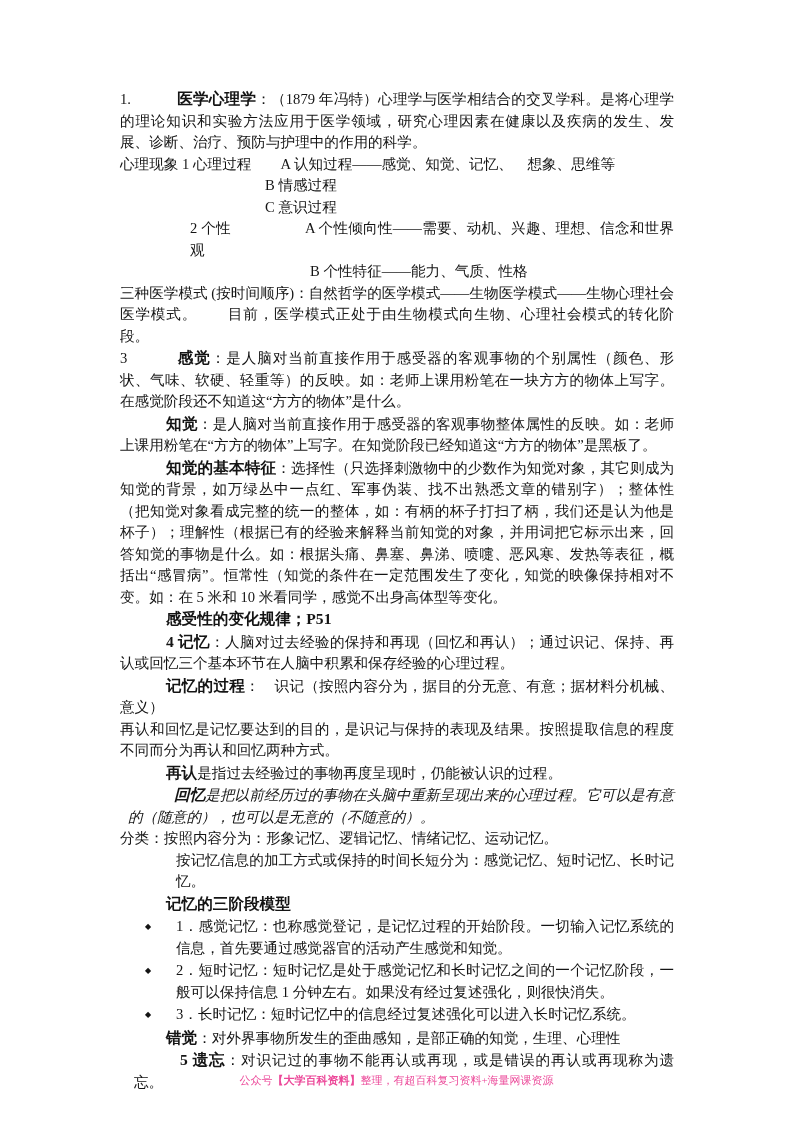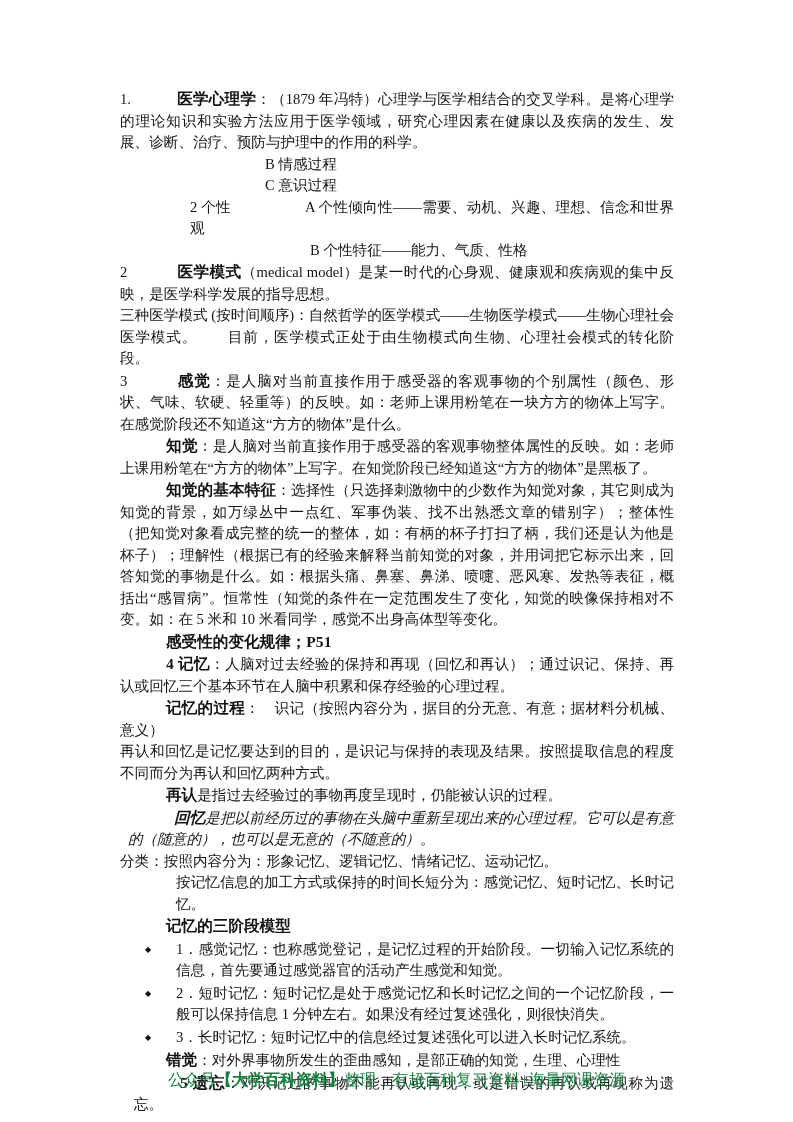--- a/index.html
+++ b/index.html
@@ -38,37 +38,37 @@
     font-family: "DejaVu Sans", sans-serif;
   }
   .para-text { flex: 1; display: inline; }
   .para.bullet .para-text { display: block; }
   .footer {
     position: absolute;
     left: 0;
     right: 0;
     top: 1072px;
     text-align: center;
-    font-size: 16px;
-    color: #15803d;
+    font-size: 11px;
+    color: #ec4899;
     line-height: 16px;
   }
   .footer .fbold { font-weight: 700; }
 </style>
 </head>
 <body>
 
 <div class="page">
   <div class="doc-body">
       <div class="para"><span class="para-text"><span class="seg">1.</span><span class="seg seg-bold">医学心理学</span><span class="seg">：（1879 年冯特）心理学与医学相结合的交叉学科。是将心理学的理论知识和实验方法应用于医学领域，研究心理因素在健康以及疾病的发生、发展、诊断、治疗、预防与护理中的作用的科学。</span></span></div>
+      <div class="para"><span class="para-text"><span class="seg">心理现象 1 心理过程　　A 认知过程——感觉、知觉、记忆、　想象、思维等</span></span></div>
       <div class="para" style="padding-left: 145px;"><span class="para-text"><span class="seg">B 情感过程</span></span></div>
       <div class="para" style="padding-left: 145px;"><span class="para-text"><span class="seg">C 意识过程</span></span></div>
       <div class="para" style="padding-left: 70px;"><span class="para-text"><span class="seg">2 个性　　　　　A 个性倾向性——需要、动机、兴趣、理想、信念和世界观</span></span></div>
       <div class="para" style="padding-left: 190px;"><span class="para-text"><span class="seg">B 个性特征——能力、气质、性格</span></span></div>
-      <div class="para"><span class="para-text"><span class="seg">2 </span><span class="seg seg-bold">医学模式</span><span class="seg">（medical model）是某一时代的心身观、健康观和疾病观的集中反映，是医学科学发展的指导思想。</span></span></div>
       <div class="para"><span class="para-text"><span class="seg">三种医学模式 (按时间顺序)：自然哲学的医学模式——生物医学模式——生物心理社会医学模式。　　目前，医学模式正处于由生物模式向生物、心理社会模式的转化阶段。</span></span></div>
       <div class="para"><span class="para-text"><span class="seg">3 </span><span class="seg seg-bold">感觉</span><span class="seg">：是人脑对当前直接作用于感受器的客观事物的个别属性（颜色、形状、气味、软硬、轻重等）的反映。如：老师上课用粉笔在一块方方的物体上写字。在感觉阶段还不知道这“方方的物体”是什么。</span></span></div>
       <div class="para"><span class="para-text"><span class="seg seg-bold">知觉</span><span class="seg">：是人脑对当前直接作用于感受器的客观事物整体属性的反映。如：老师上课用粉笔在“方方的物体”上写字。在知觉阶段已经知道这“方方的物体”是黑板了。</span></span></div>
       <div class="para"><span class="para-text"><span class="seg seg-bold">知觉的基本特征</span><span class="seg">：选择性（只选择刺激物中的少数作为知觉对象，其它则成为知觉的背景，如万绿丛中一点红、军事伪装、找不出熟悉文章的错别字）；整体性（把知觉对象看成完整的统一的整体，如：有柄的杯子打扫了柄，我们还是认为他是杯子）；理解性（根据已有的经验来解释当前知觉的对象，并用词把它标示出来，回答知觉的事物是什么。如：根据头痛、鼻塞、鼻涕、喷嚏、恶风寒、发热等表征，概括出“感冒病”。恒常性（知觉的条件在一定范围发生了变化，知觉的映像保持相对不变。如：在 5 米和 10 米看同学，感觉不出身高体型等变化。</span></span></div>
       <div class="para"><span class="para-text"><span class="seg seg-bold">感受性的变化规律；P51</span></span></div>
       <div class="para"><span class="para-text"><span class="seg seg-bold">4 记忆</span><span class="seg">：人脑对过去经验的保持和再现（回忆和再认）；通过识记、保持、再认或回忆三个基本环节在人脑中积累和保存经验的心理过程。</span></span></div>
       <div class="para"><span class="para-text"><span class="seg seg-bold">记忆的过程</span><span class="seg">：　识记（按照内容分为，据目的分无意、有意；据材料分机械、意义）</span></span></div>
       <div class="para"><span class="para-text"><span class="seg">再认和回忆是记忆要达到的目的，是识记与保持的表现及结果。按照提取信息的程度不同而分为再认和回忆两种方式。</span></span></div>
       <div class="para"><span class="para-text"><span class="seg seg-bold">再认</span><span class="seg">是指过去经验过的事物再度呈现时，仍能被认识的过程。</span></span></div>
       <div class="para" style="padding-left: 8px; font-style: italic;"><span class="para-text"><span class="seg seg-bold">回忆</span><span class="seg">是把以前经历过的事物在头脑中重新呈现出来的心理过程。它可以是有意的（随意的），也可以是无意的（不随意的）。</span></span></div>

